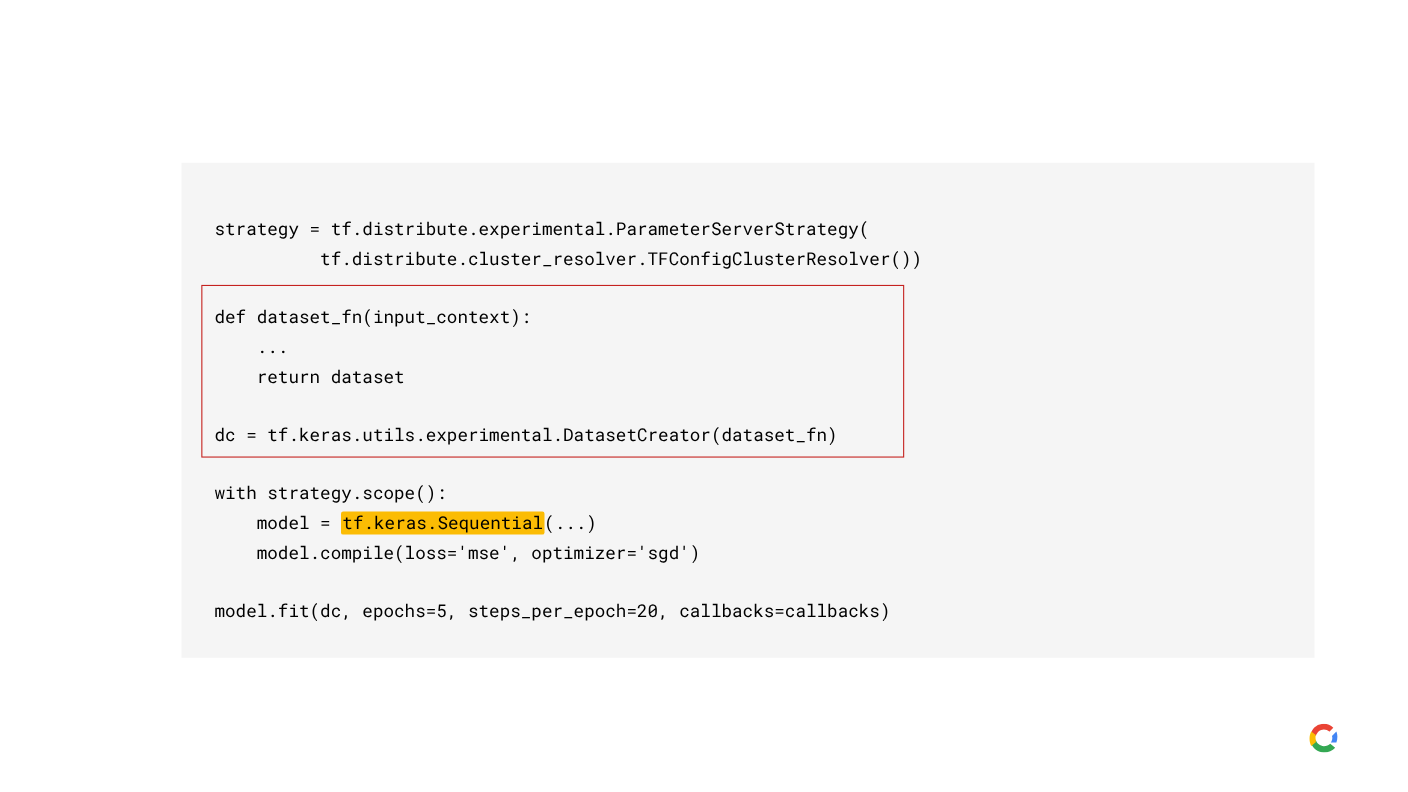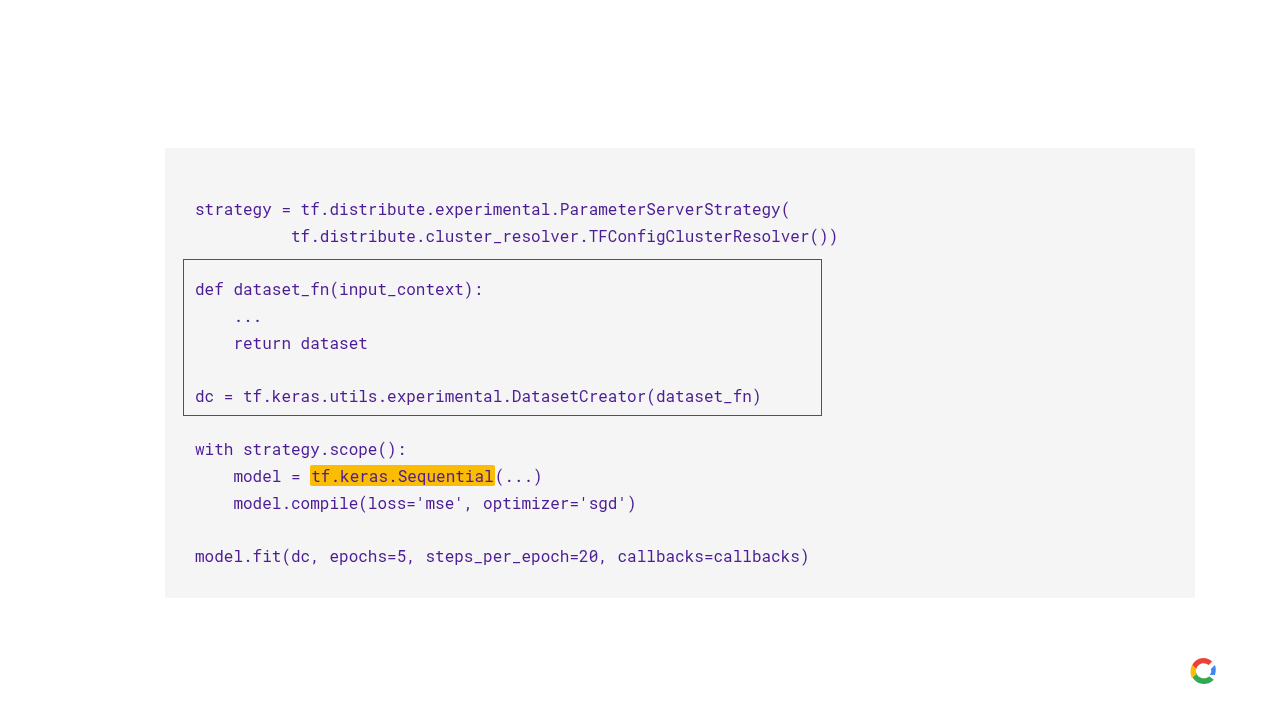--- a/index.html
+++ b/index.html
@@ -17,21 +17,21 @@
     top: 148px;
     width: 1030px;
     background: #f5f5f5;
     box-sizing: border-box;
     padding: 48px 30px 28px 30px;
   }
   .code {
     font-family: "Roboto Mono", "SFMono-Regular", Consolas, "Liberation Mono", Menlo, monospace;
     font-size: 16px;
     line-height: 26.7px;
-    color: #4c1d95;
+    color: #000000;
     white-space: pre;
     margin: 0;
   }
   .highlight-box {
     position: absolute;
     left: 183px;
     top: 259px;
     width: 639px;
     height: 157px;
     border: 1.5px solid #c5221f;

